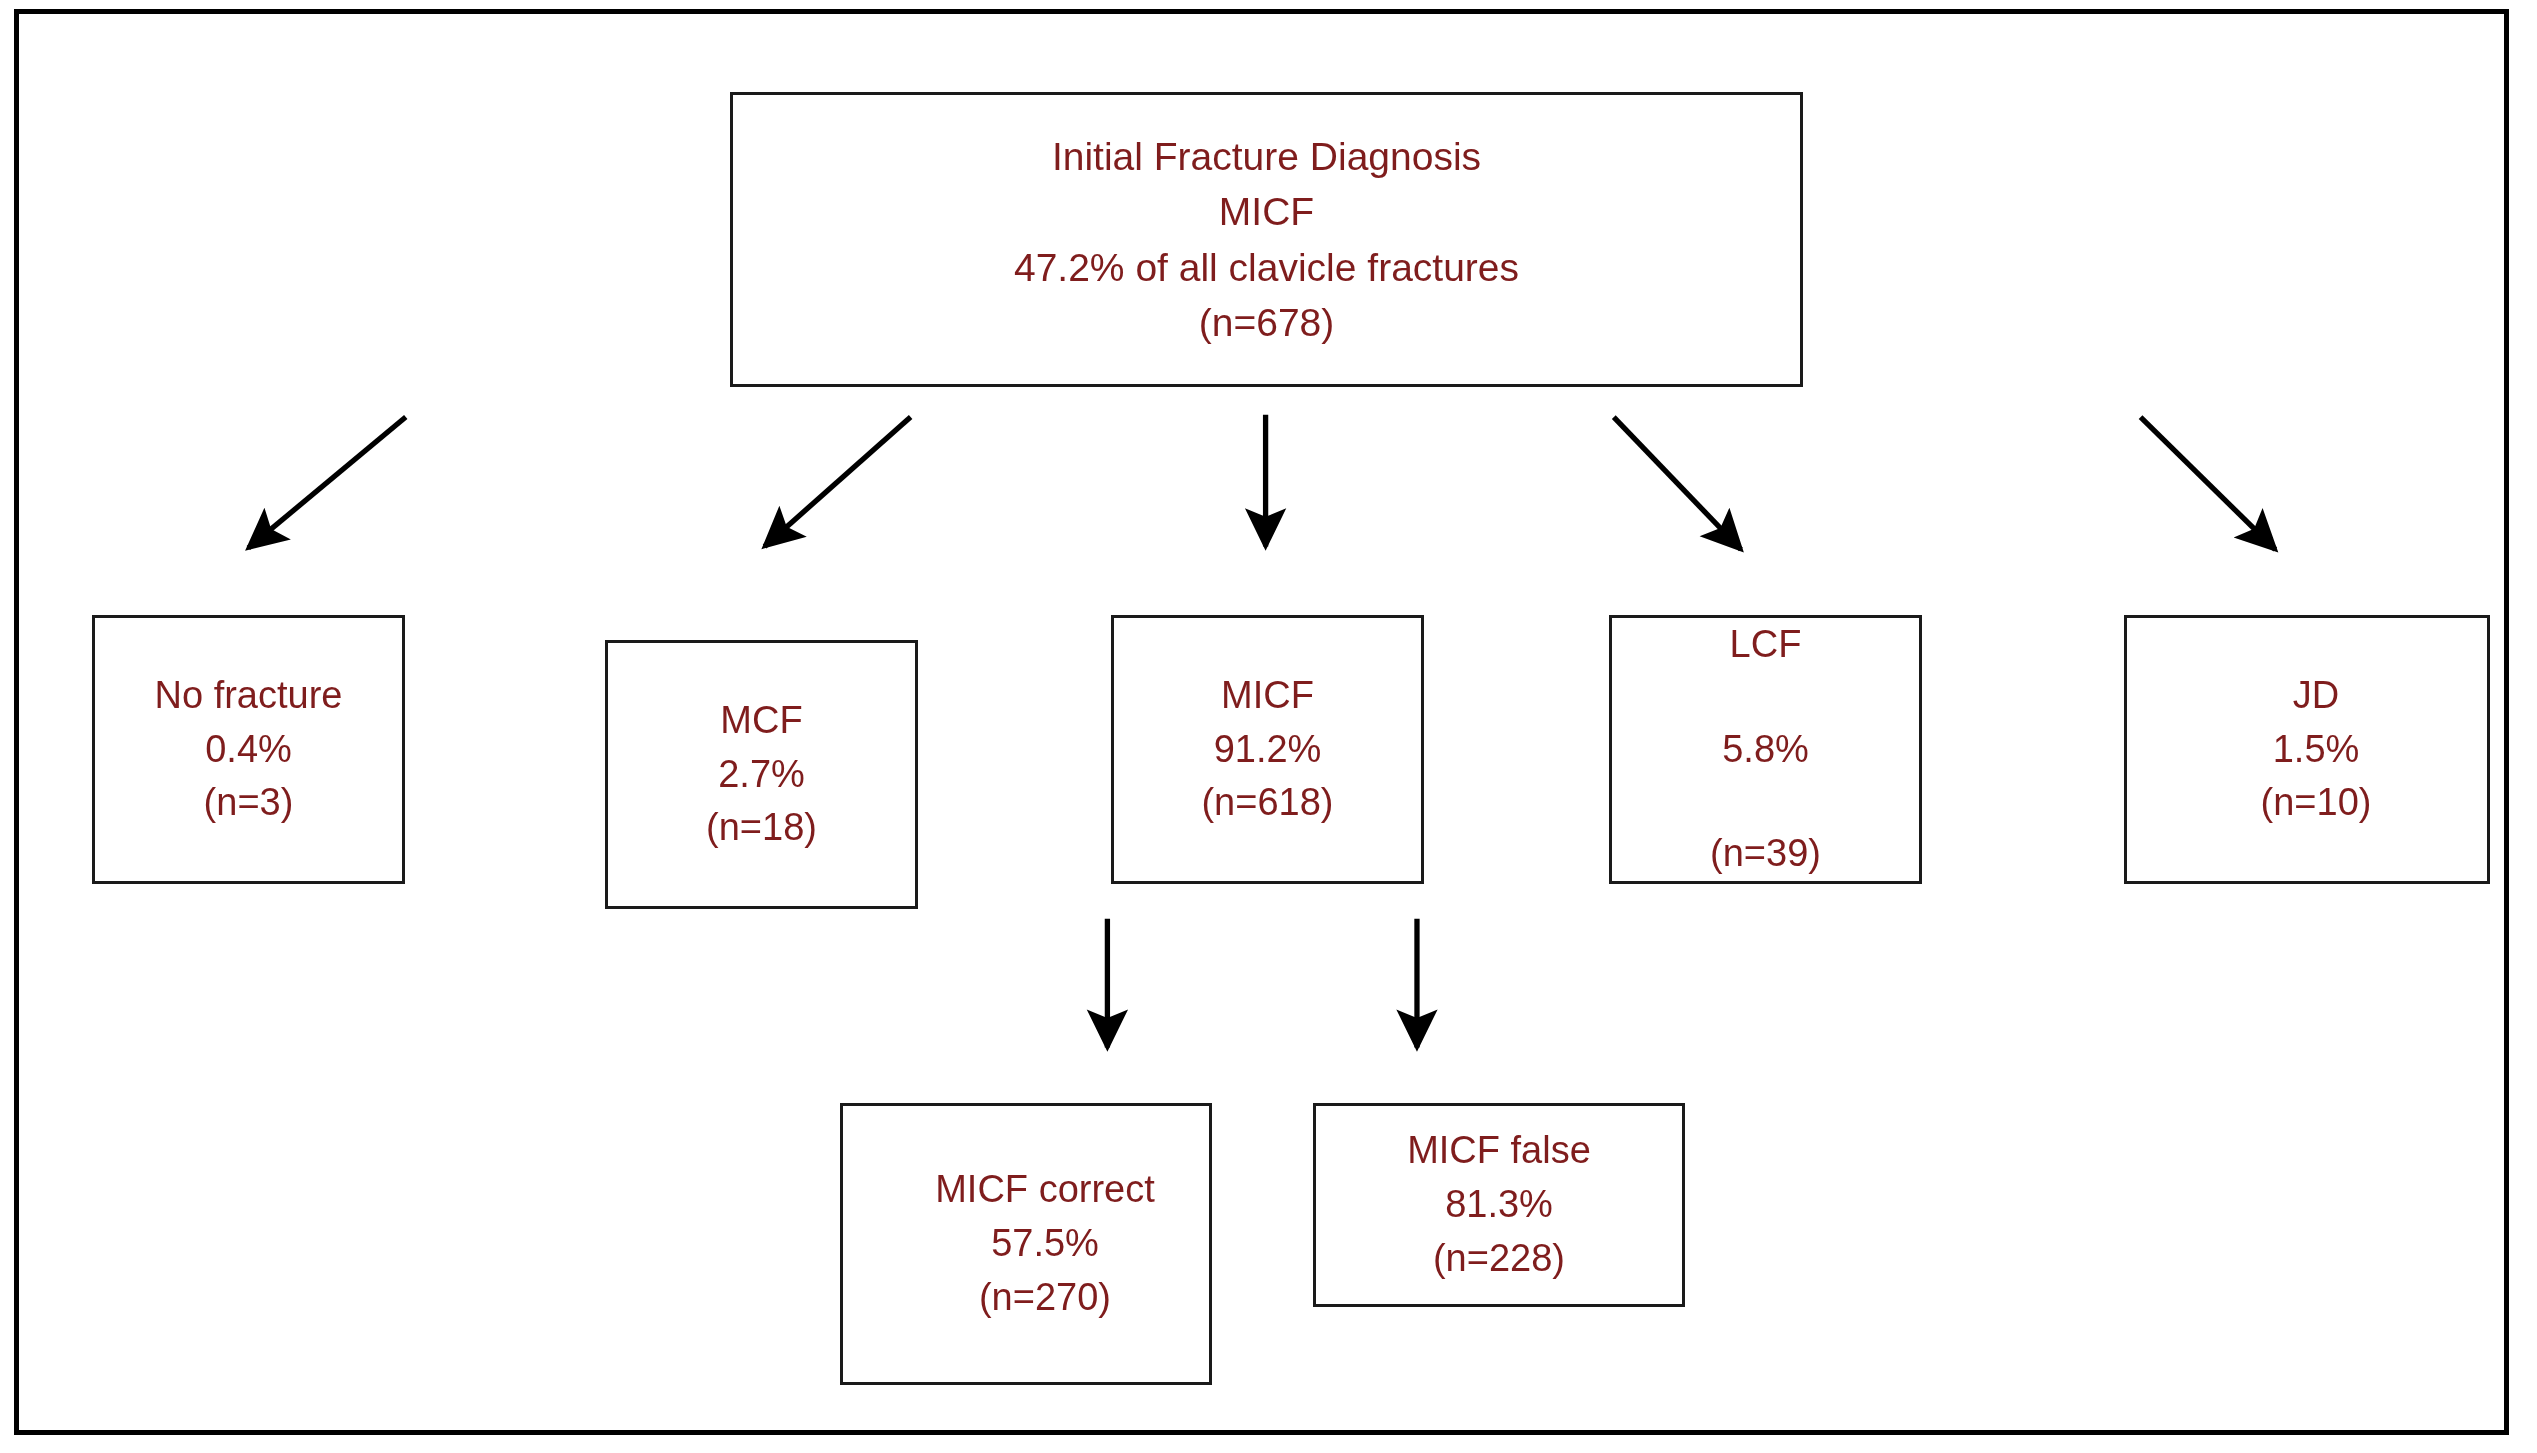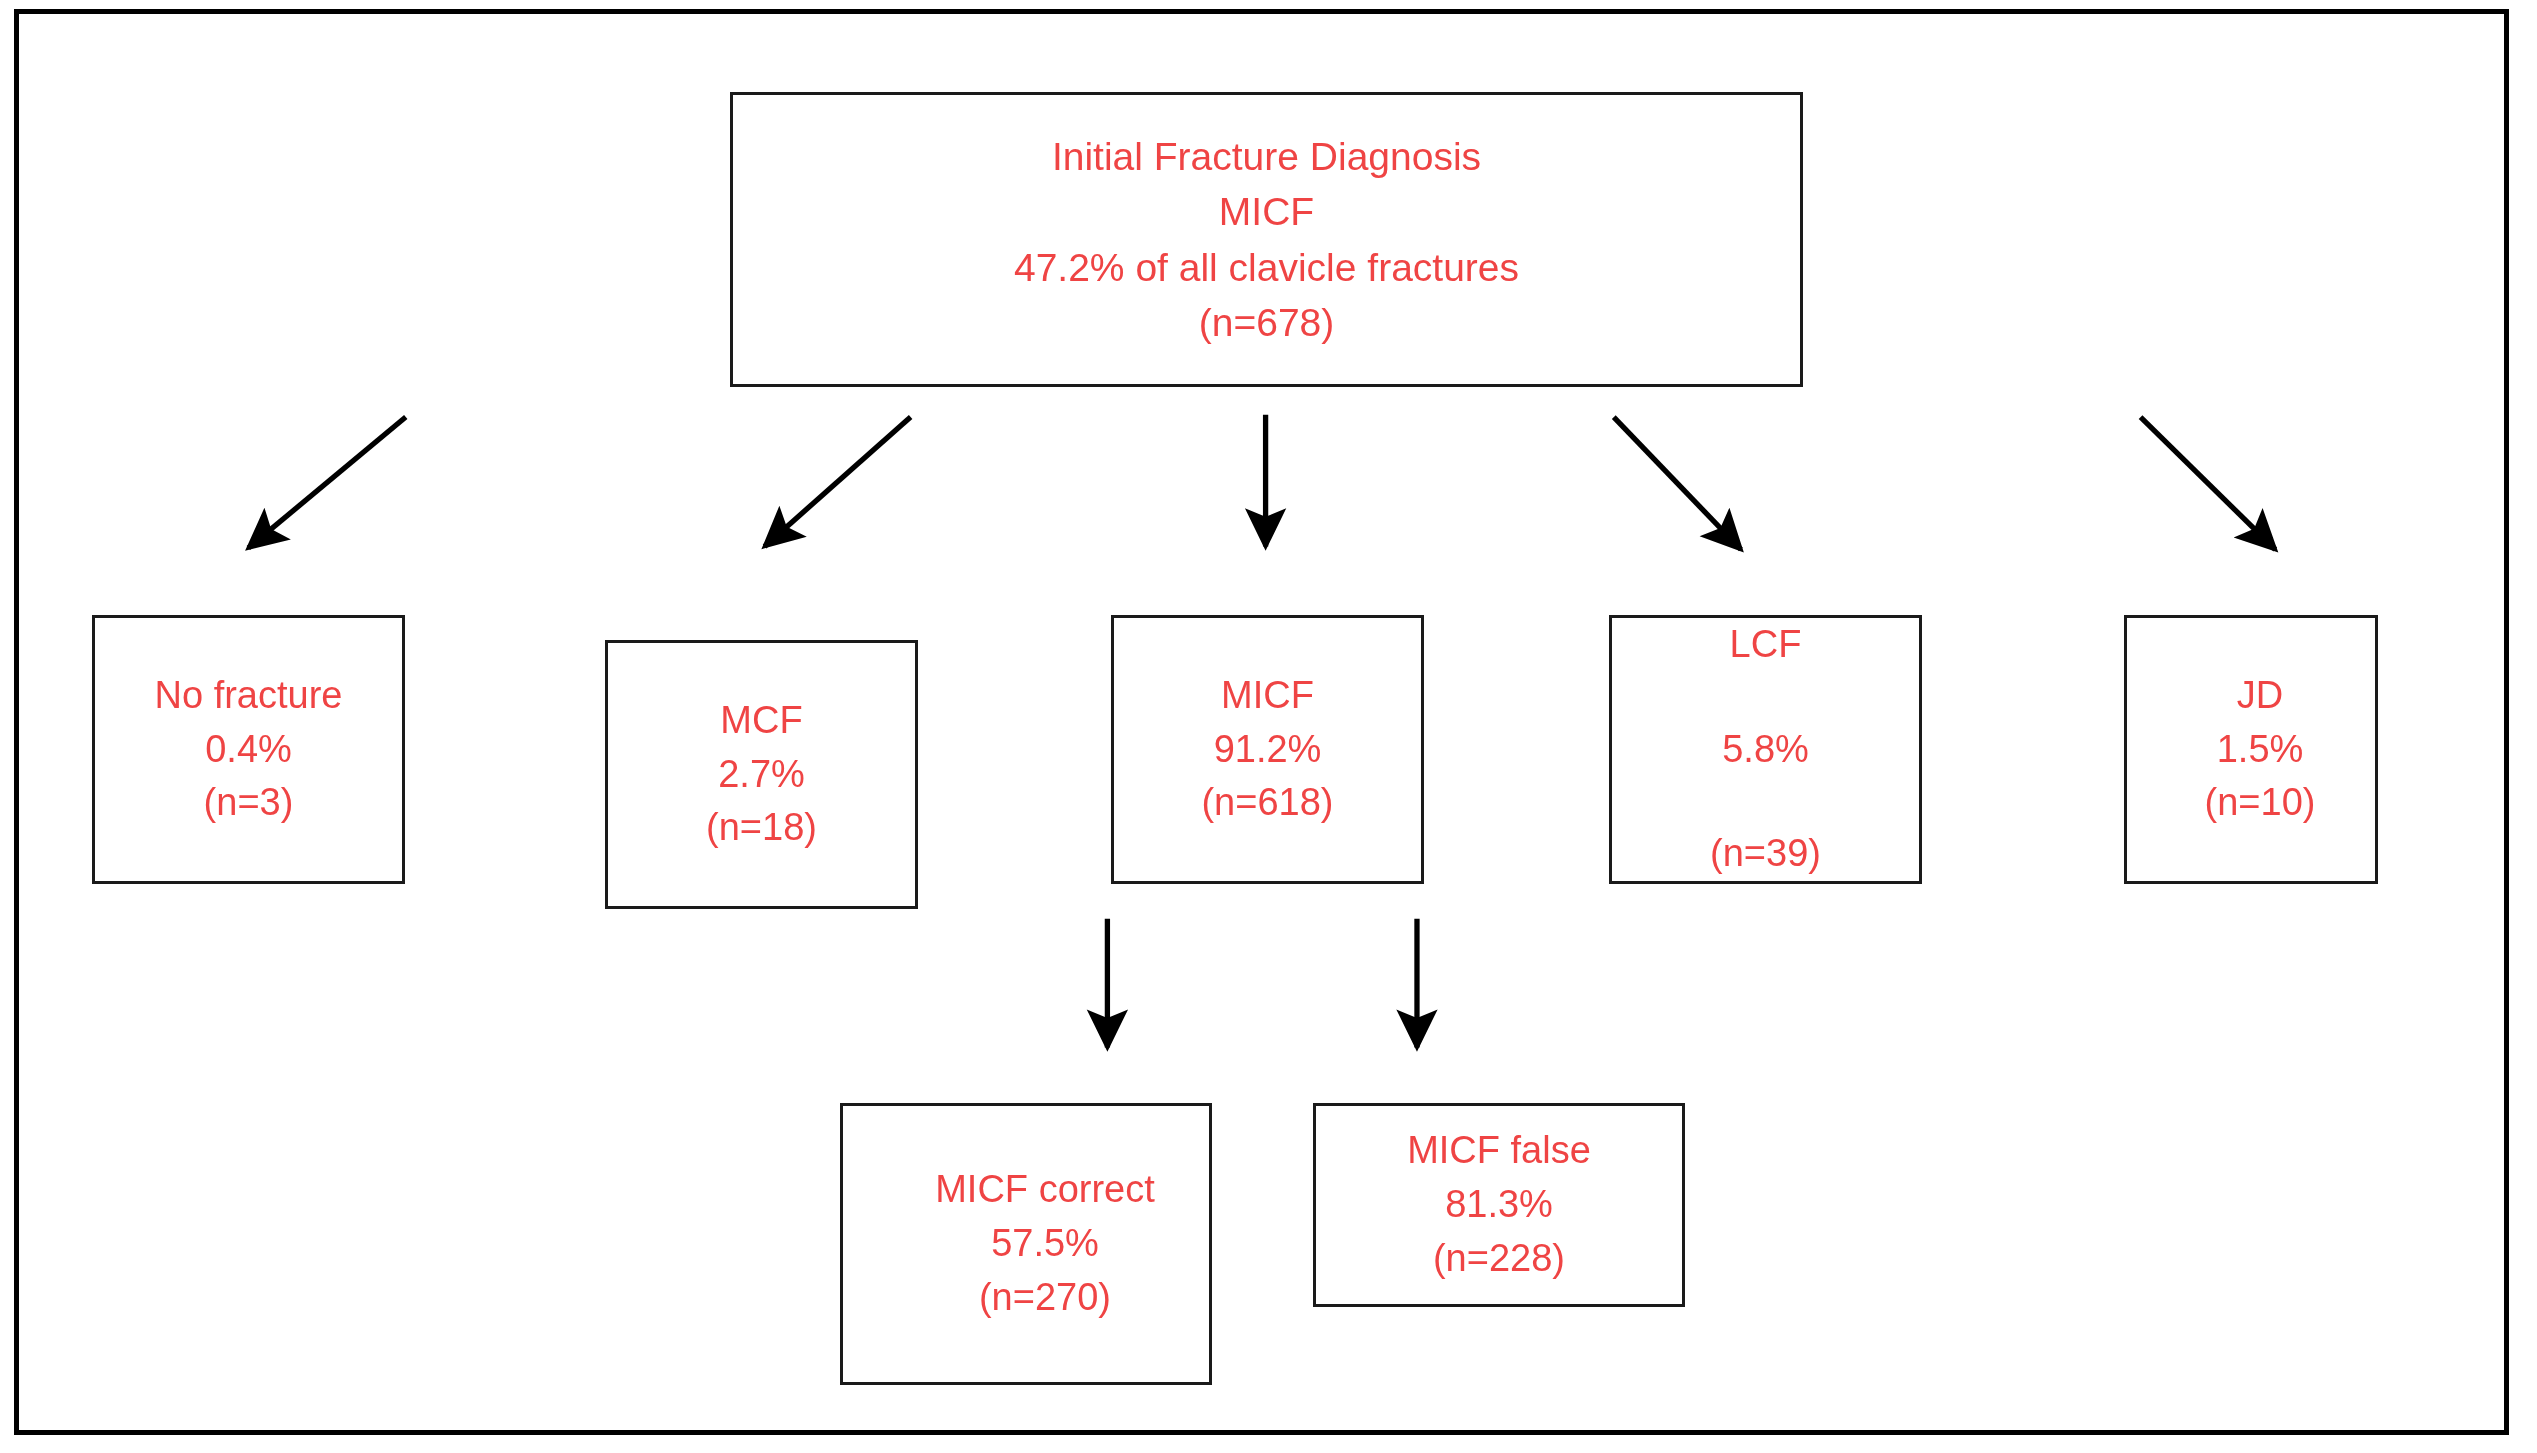--- a/index.html
+++ b/index.html
@@ -30,21 +30,21 @@
   .node {
     position: absolute;
     box-sizing: border-box;
     border: 3.8px solid #1a1a1a;
     background: #ffffff;
     display: flex;
     flex-direction: column;
     align-items: center;
     justify-content: center;
     text-align: center;
-    color: #ef4444;
+    color: #7f1d1d;
     font-family: "Liberation Sans", sans-serif;
   }
   .node .line {
     display: block;
     white-space: nowrap;
     line-height: 1.42;
   }
   .node-root {
     font-size: 39px;
   }
@@ -115,21 +115,21 @@
     <span class="line">91.2%</span>
     <span class="line">(n=618)</span>
   </div>
 
   <div class="node node-level1" style="left:1609px; top:615px; width:313px; height:269px;justify-content:space-between;">
     <span class="line">LCF</span>
     <span class="line">5.8%</span>
     <span class="line">(n=39)</span>
   </div>
 
-  <div class="node node-level1" style="left:2124px; top:615px; width:254px; height:269px;padding-left:18px;">
+  <div class="node node-level1" style="left:2124px; top:615px; width:366px; height:269px;padding-left:18px;">
     <span class="line">JD</span>
     <span class="line">1.5%</span>
     <span class="line">(n=10)</span>
   </div>
 
   <div class="node node-level2" style="left:840px; top:1103px; width:372px; height:282px;padding-left:38px;">
     <span class="line">MICF correct</span>
     <span class="line">57.5%</span>
     <span class="line">(n=270)</span>
   </div>

